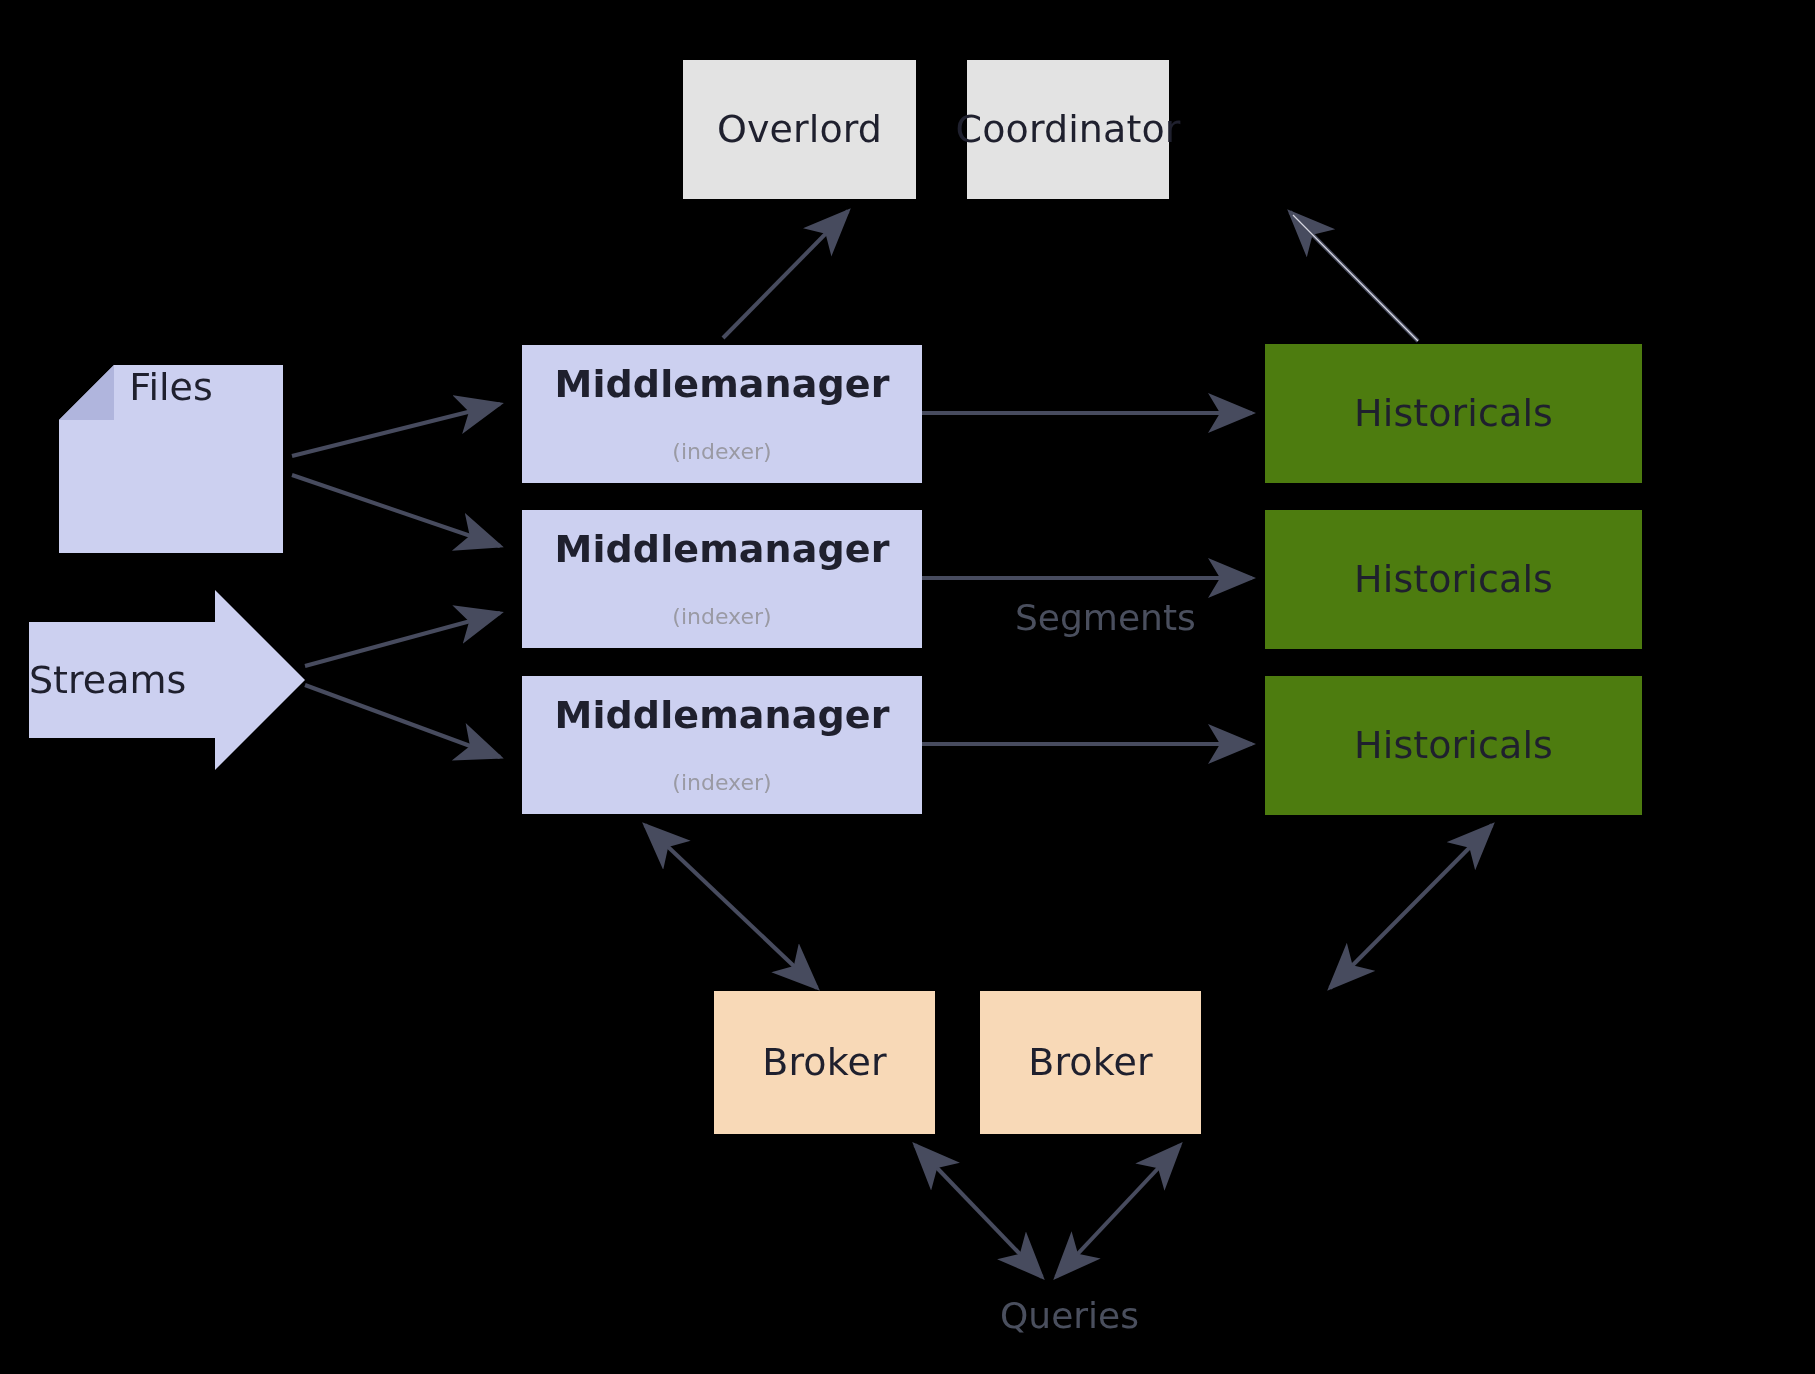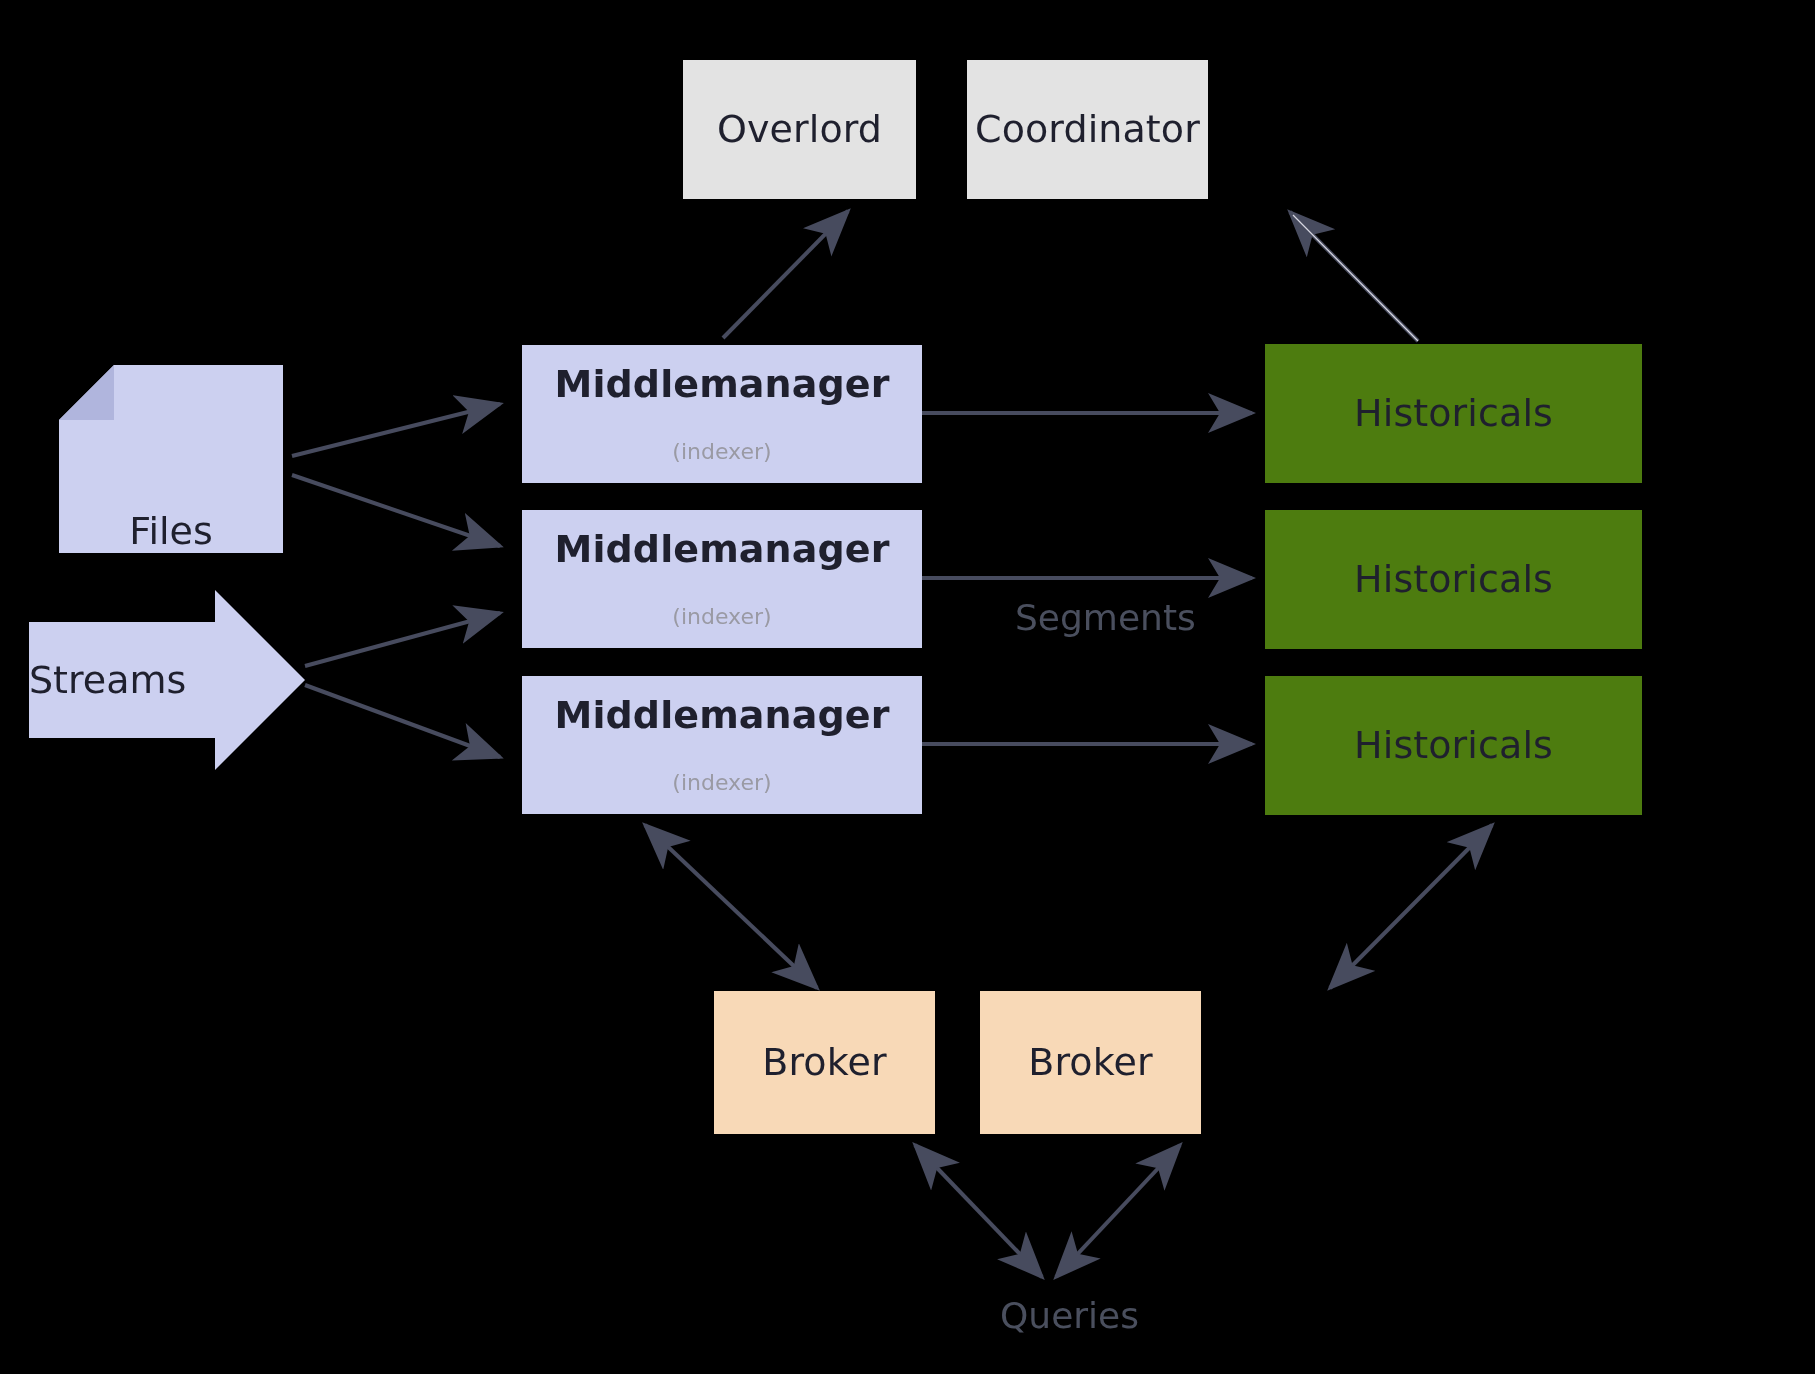--- a/index.html
+++ b/index.html
@@ -51,21 +51,21 @@
     margin-top: 2px;
   }
   .gray-box   { background: #e3e3e3; }
   .purple-box { background: #ccd0f0; gap: 32px; }
   .green-box  { background: #4d7c0f; }
   .orange-box { background: #f8d9b7; }
 
   .file-node {
     position: absolute;
     display: flex;
-    align-items: flex-end;
+    align-items: flex-start;
     justify-content: center;
   }
   .file-node .file-shape {
     position: absolute;
     left: 0; top: 0;
     width: 100%; height: 100%;
   }
   .file-node .file-label {
     position: relative;
     z-index: 2;
@@ -176,21 +176,21 @@
     <svg class="stream-shape" viewBox="0 0 276 180" preserveAspectRatio="none">
       <path d="M0,32 L186,32 L186,0 L276,90 L186,180 L186,148 L0,148 Z" fill="#ccd0f0"></path>
     </svg>
     <span class="stream-label" style="margin-left:0px; margin-top:0px;">Streams</span>
   </div>
 
   <div class="node gray-box" style="left:683px; top:60px; width:233px; height:139px;">
     <span class="title">Overlord</span>
   </div>
 
-  <div class="node gray-box" style="left:967px; top:60px; width:241px; height:139px;">
+  <div class="node gray-box" style="left:967px; top:60px; width:202px; height:139px;">
     <span class="title">Coordinator</span>
   </div>
 
   <div class="node purple-box bold" style="left:522px; top:345px; width:400px; height:138px;">
     <span class="title">Middlemanager</span>
     <span class="subtitle">(indexer)</span>
   </div>
 
   <div class="node purple-box bold" style="left:522px; top:510px; width:400px; height:138px;">
     <span class="title">Middlemanager</span>

